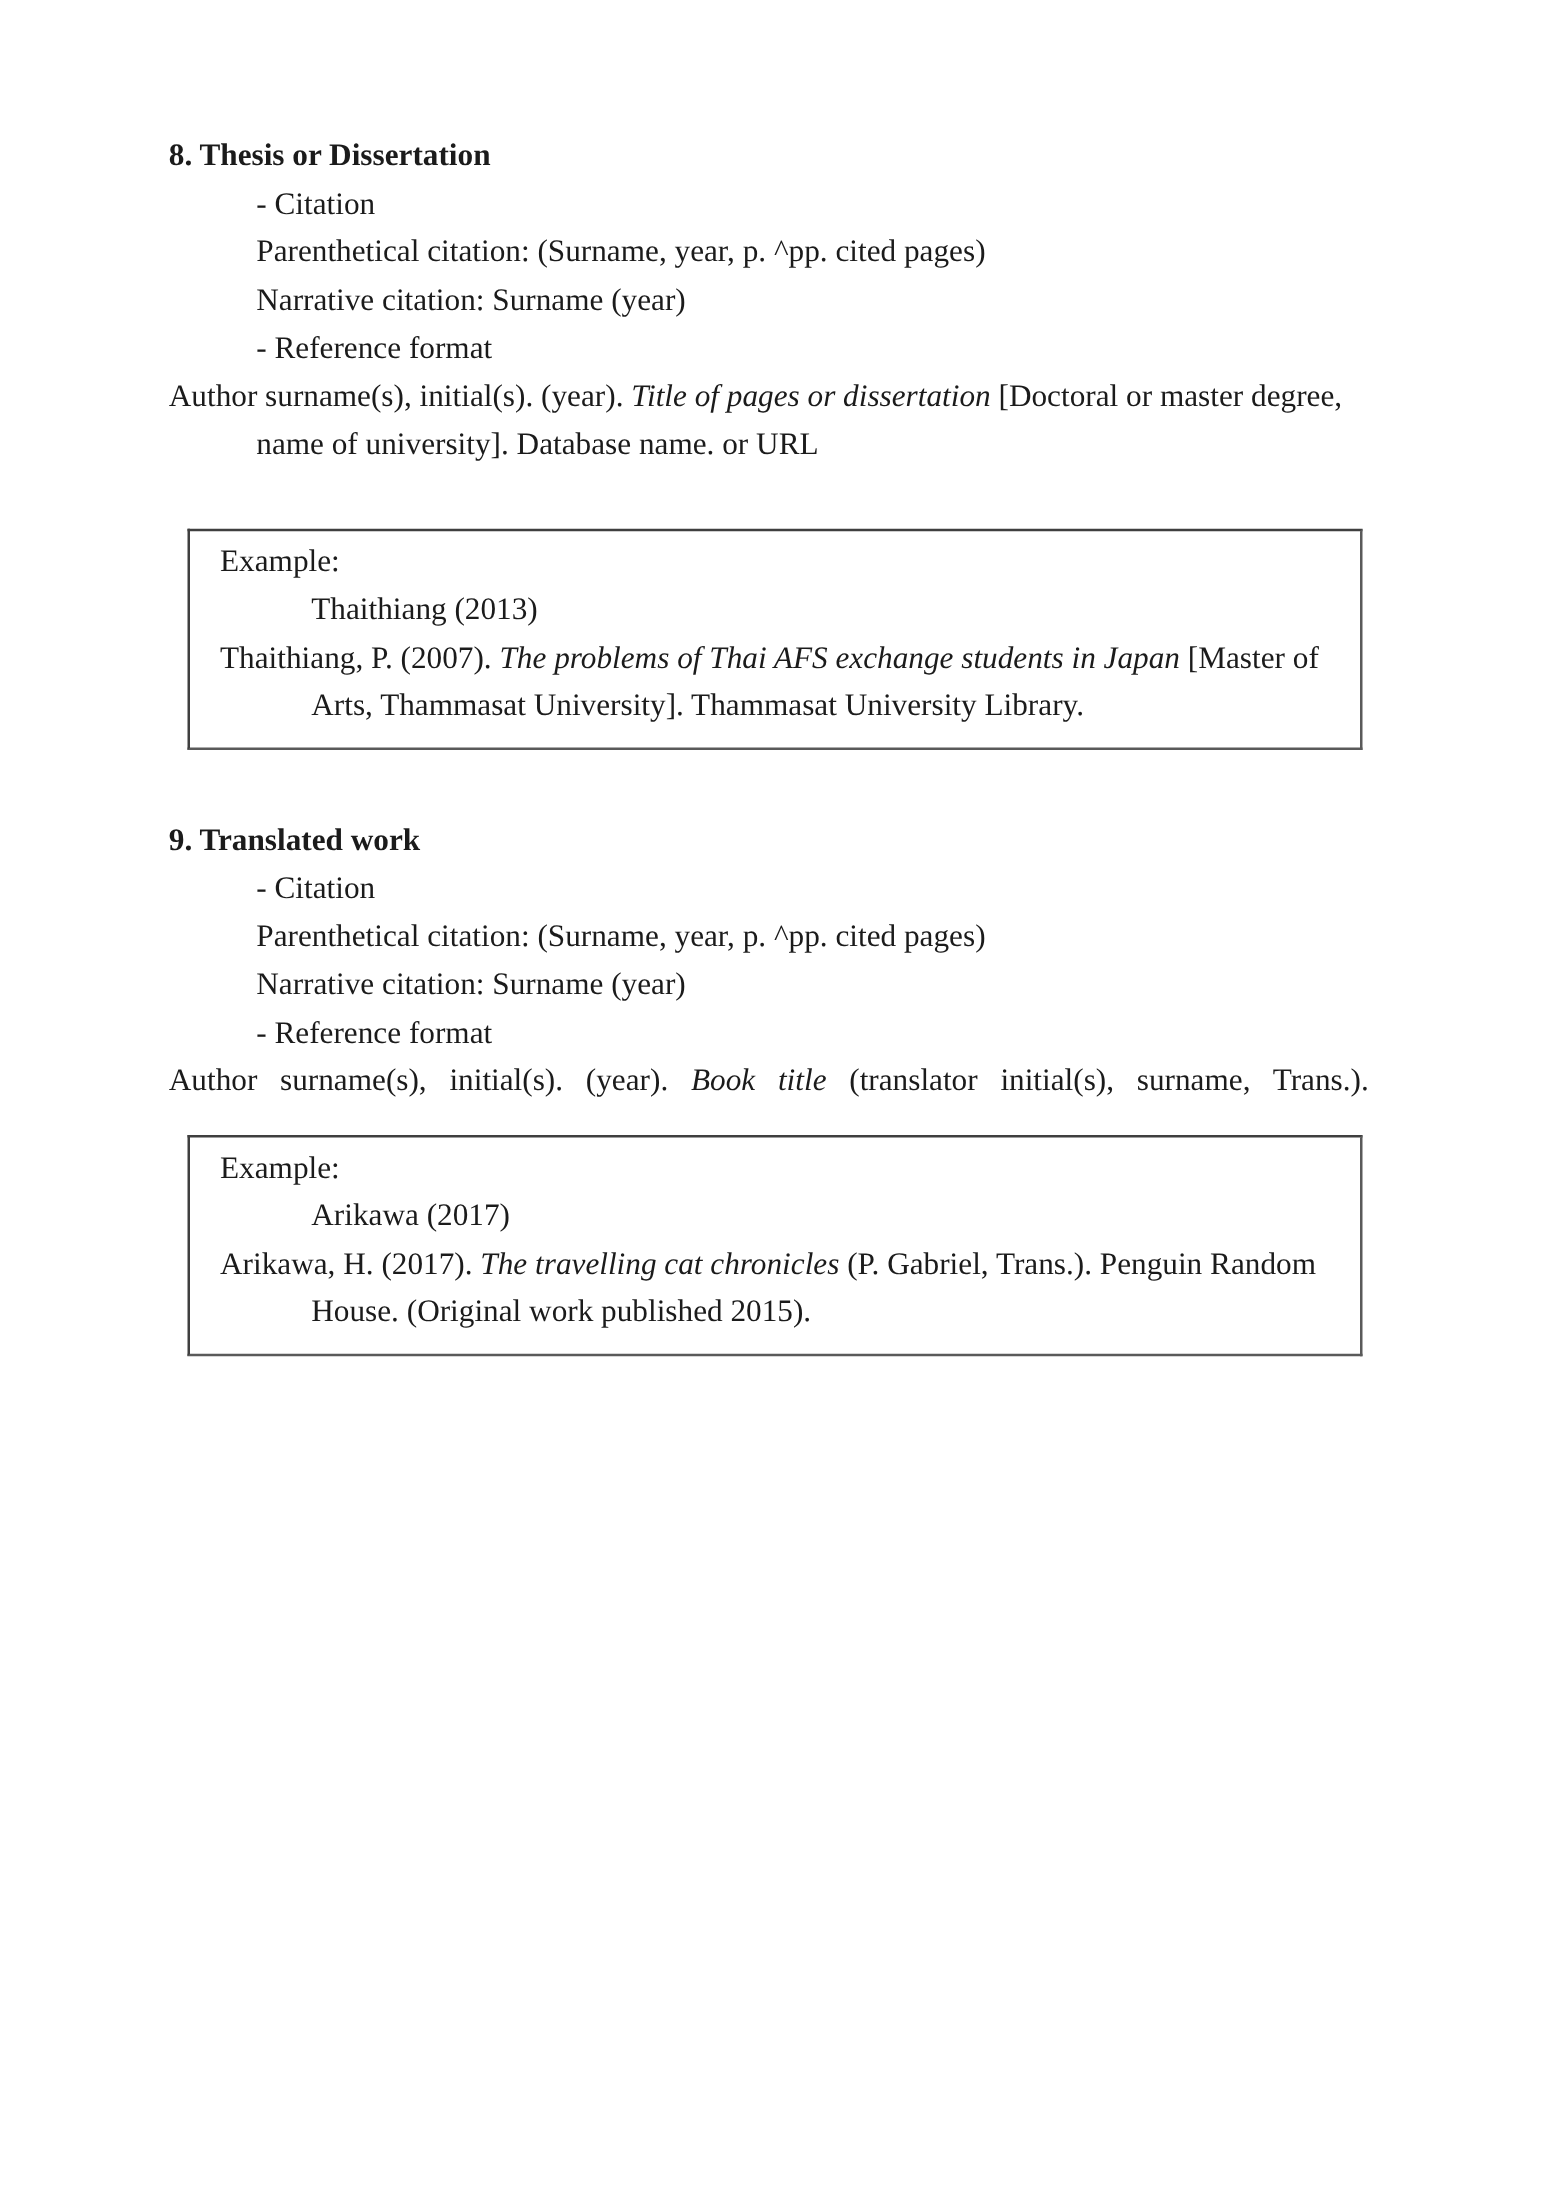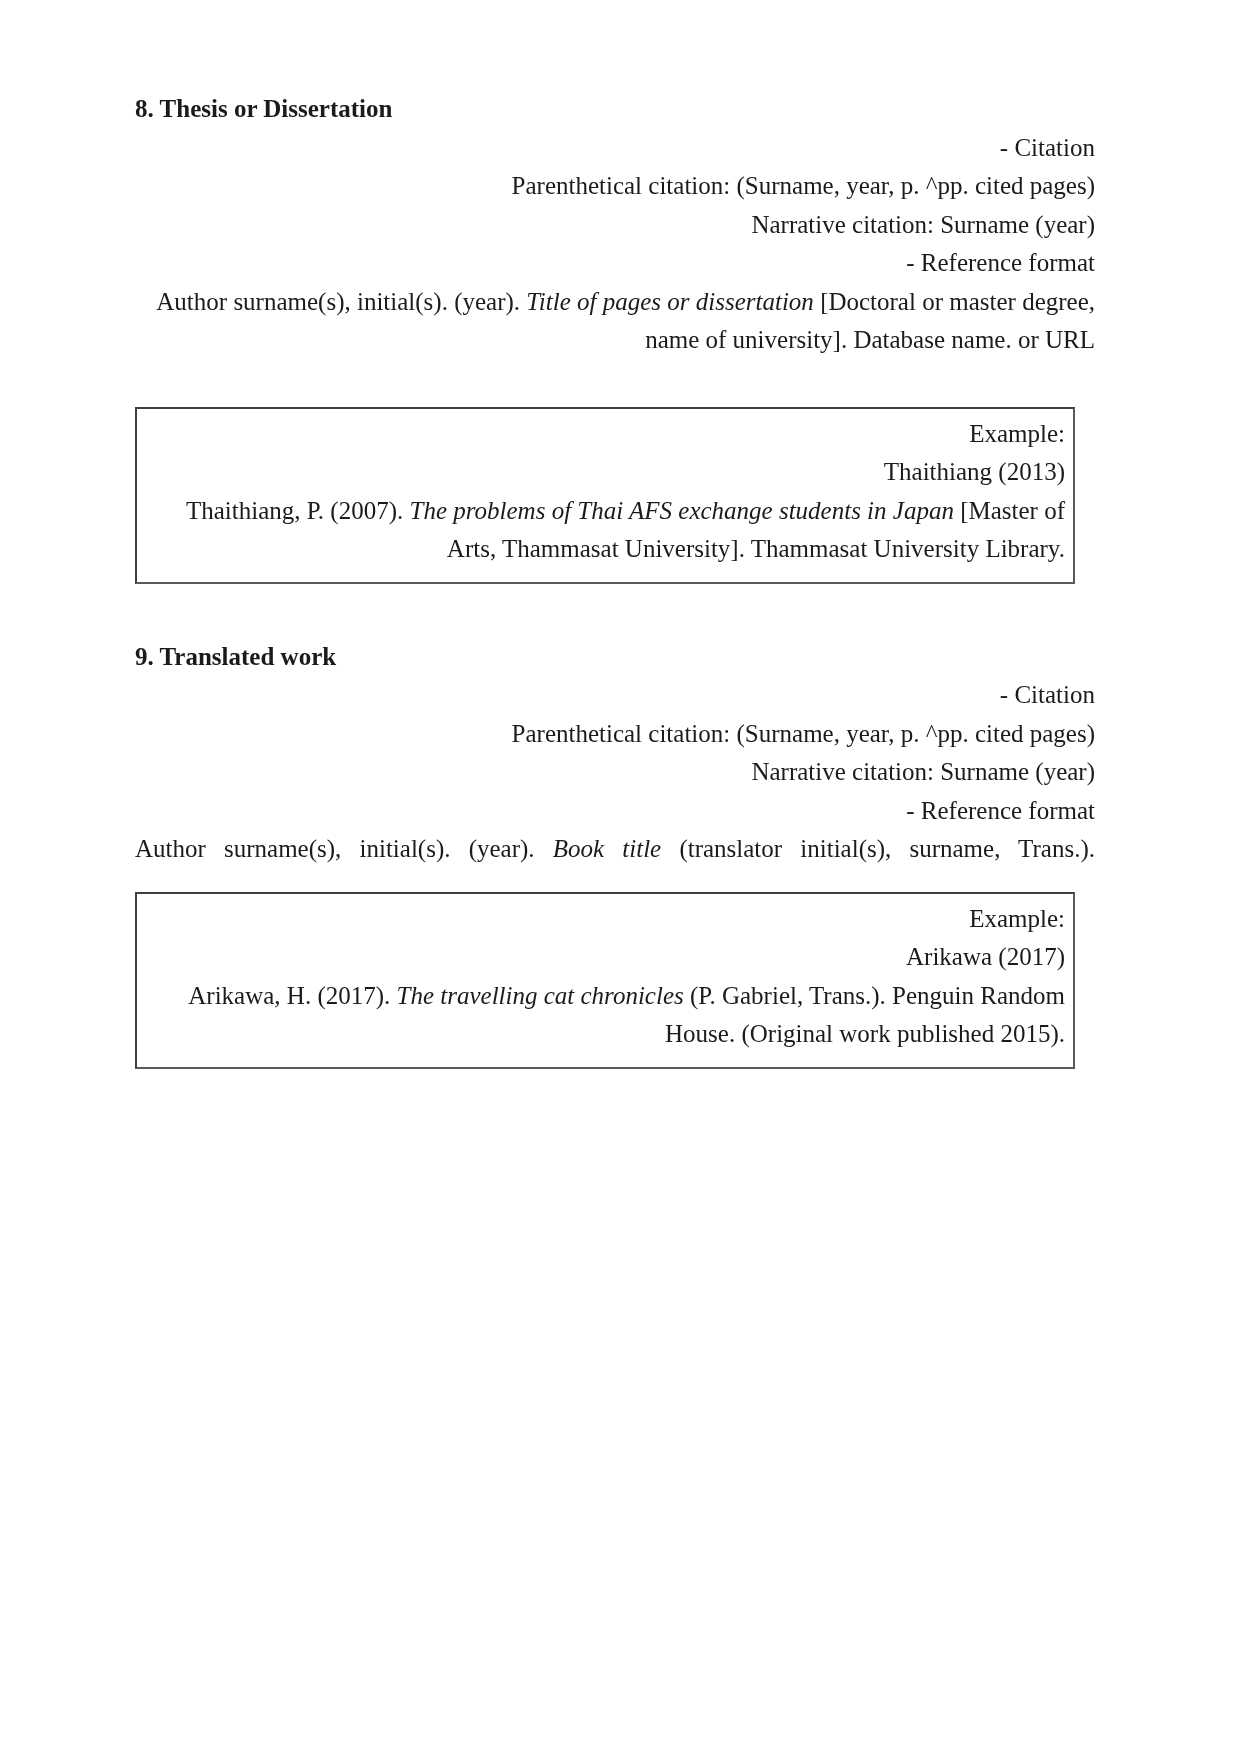--- a/index.html
+++ b/index.html
@@ -9,42 +9,43 @@
     width: 1240px;
     height: 1754px;
     background: #ffffff;
     font-family: "Liberation Serif", "DejaVu Serif", serif;
     color: #1b1b1b;
     overflow: hidden;
   }
   .content {
     position: absolute;
     left: 135px;
-    top: 90px;
+    top: 106px;
     width: 960px;
     font-size: 25px;
     line-height: 38.5px;
   }
   .heading {
     font-size: 25px;
     font-weight: bold;
     line-height: 38.5px;
   }
-  .line { white-space: nowrap; text-align: right; }
+  .line { white-space: nowrap; }
   .indent { padding-left: 70px; }
   .justify-line {
     text-align: justify;
     text-align-last: justify;
     white-space: normal;
   }
   .italic { font-style: italic; }
   .example-box {
     border: 2px solid #3f3f3f;
+    margin-left: 15px;
     width: 940px;
-    padding: 6px 8px 13px 0;
+    padding: 6px 8px 13px 24px;
     border-bottom-color: #5a5a5a;
     border-right-color: #5a5a5a;
   }
   .example-box .indent2 { padding-left: 73px; }
   .sec9-heading { margin-top: 54px; }
   .box-s8 { margin-top: 47px; }
   .box-s9 { margin-top: 23px; }
 </style>
 </head>
 <body>

